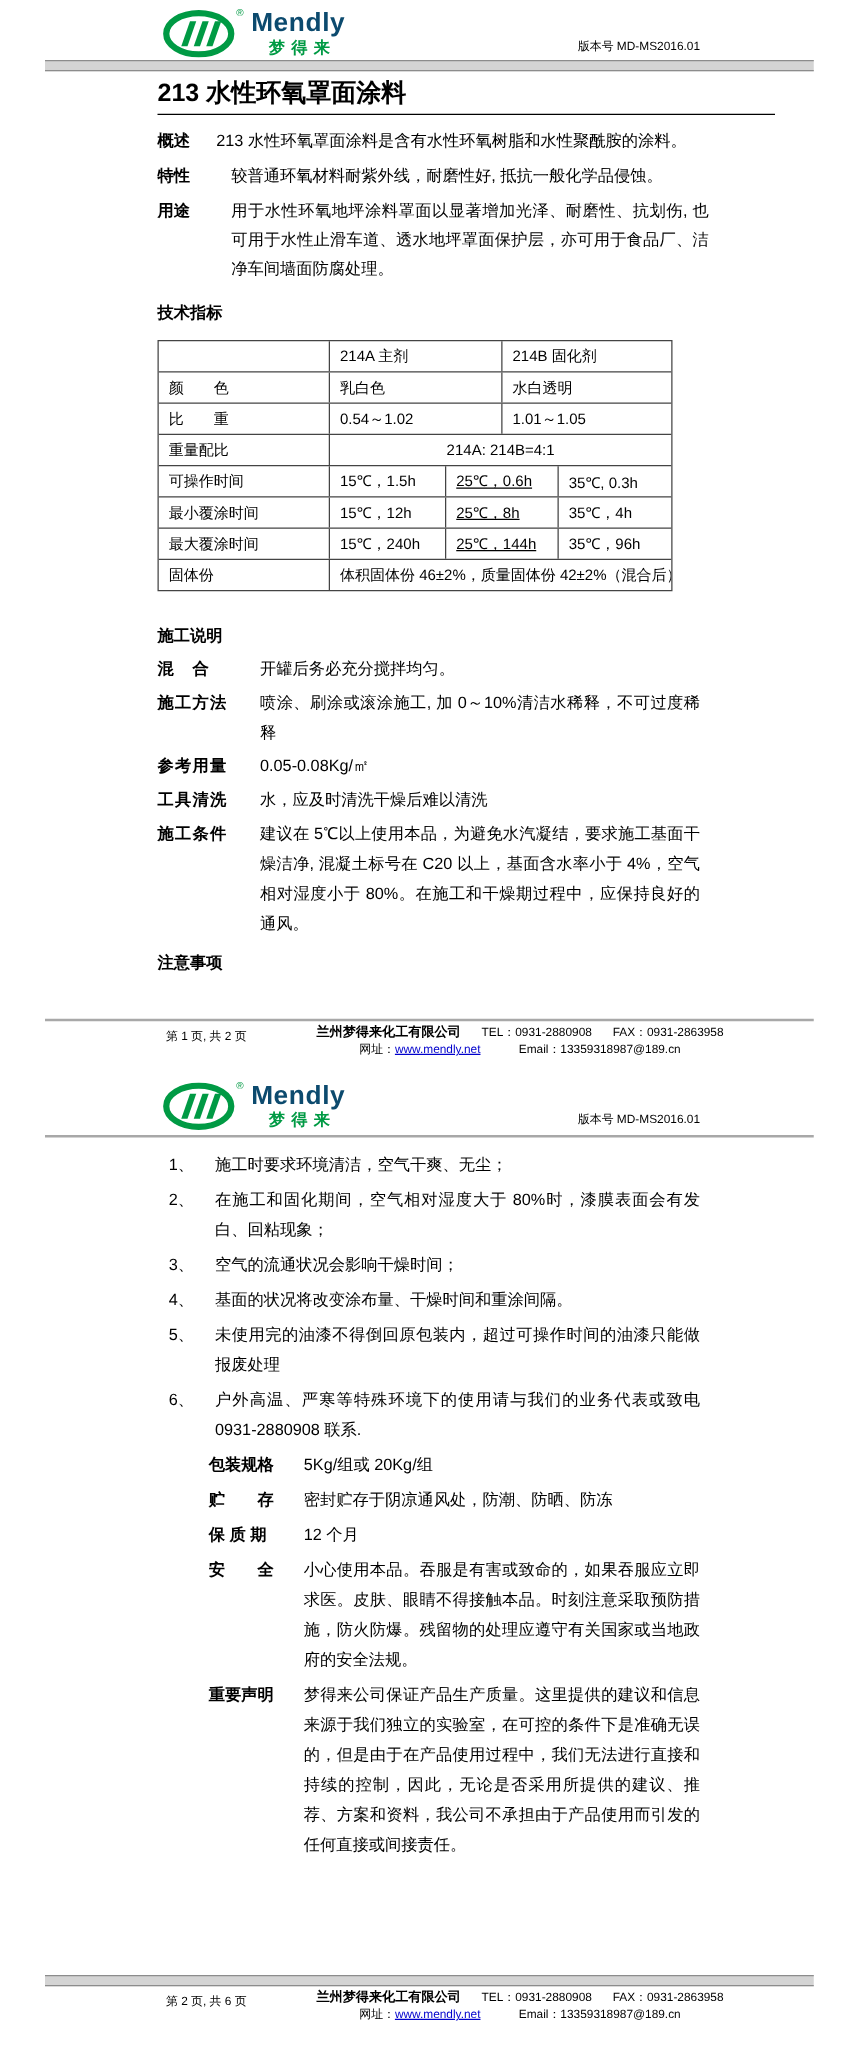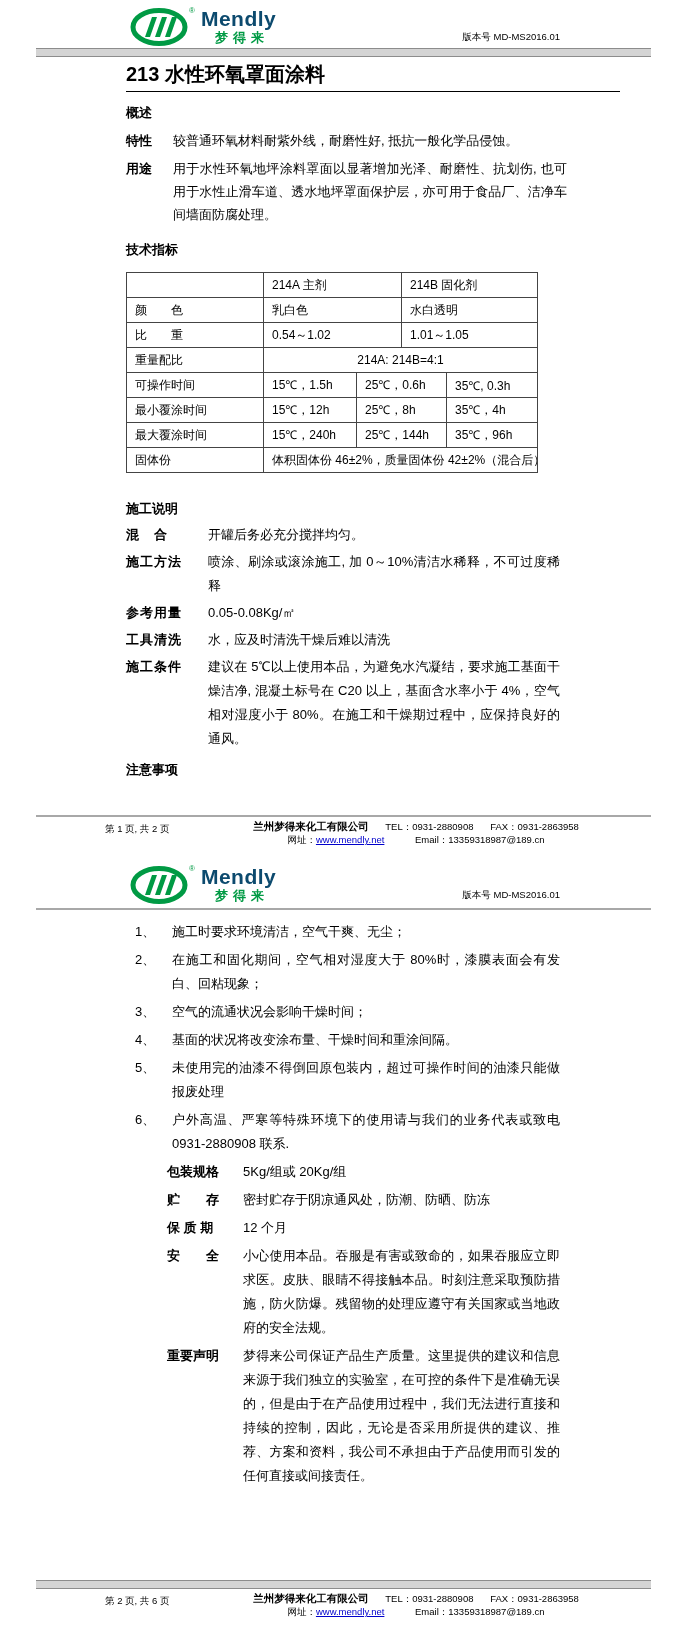--- a/index.html
+++ b/index.html
@@ -14,43 +14,43 @@
   .logo-reg{font-size:8px;color:#009A44;margin:-2px 2px 0 1px;}
   .brand-txt{display:flex;flex-direction:column;line-height:1;margin-left:4px;}
   .brand-en{font-size:21px;font-weight:bold;color:#0c4a6e;letter-spacing:0.5px;}
   .brand-cn{font-size:13px;font-weight:bold;color:#009A44;letter-spacing:5px;margin:2px 0 0 14px;}
   .version{font-size:9.5px;color:#000;padding-bottom:2px;}
   .band{height:7px;background:#d4d4d4;border-top:1px solid #8c8c8c;border-bottom:1px solid #8c8c8c;margin:0 36px;}
   .rule{height:2px;background:#a8a8a8;margin:0 36px;}
   .title{margin:4px 67px 0 126px;font-size:20px;font-weight:bold;
          padding-bottom:3px;border-bottom:1px solid #000;}
   .sec-row{display:flex;margin:0 120px 0 126px;font-size:13px;line-height:23px;}
-  .sec-row + .sec-row{margin-top:5px;}
+  .sec-row + .sec-row{margin-top:5px;gap:12px;}
   .sec-label{width:47px;font-weight:bold;flex:none;}
   .sec-text{flex:1;text-align:justify;}
   .blk-h{margin:14px 0 0 126px;font-size:13px;font-weight:bold;line-height:20px;}
   .tbl{margin:12px 0 0 126px;width:410px;border:1px solid #444;font-size:12px;}
   .tr{display:flex;height:24px;border-bottom:1px solid #444;}
   .tr:last-child{border-bottom:none;}
   .td{display:flex;align-items:center;padding-left:8px;box-sizing:border-box;border-left:1px solid #444;overflow:hidden;white-space:nowrap;}
   .td:first-child{border-left:none;}
   .tc-l{width:136px;flex:none;}
   .tc-a{width:138px;flex:none;}
   .tc-b{flex:1;}
   .tc-1{width:93px;flex:none;}
-  .tc-2{width:90px;flex:none;}
+  .tc-2{width:90px;flex:none;text-decoration:underline;}
   .tc-3{flex:1;}
   .tc-m{flex:1;}
   .tc-m.center{justify-content:center;padding-left:0;}
   .con-row{display:flex;margin:3px 127px 0 126px;font-size:13px;line-height:24px;}
   .con-label{width:82px;font-weight:bold;flex:none;letter-spacing:1px;}
   .con-text{flex:1;text-align:justify;}
   .note-h{margin:10px 0 0 126px;font-size:13px;font-weight:bold;}
   .footer{display:flex;padding:3px 80px 0 105px;font-size:9.5px;align-items:flex-start;}
-  .f-page{width:120px;flex:none;padding-top:3px;}
+  .f-page{width:120px;flex:none;padding-top:3px;text-align:center;}
   .f-center{flex:1;text-align:center;line-height:13px;}
   .f-company{font-weight:bold;font-size:10.5px;}
   .f-sp{display:inline-block;width:14px;}
   a.f-link{color:#0000CC;text-decoration:underline;}
   .p2-hdr{display:flex;justify-content:space-between;align-items:flex-end;
           padding:20px 127px 4px 130px;}
   .li-row{display:flex;margin:4px 127px 0 135px;font-size:13px;line-height:24px;}
   .li-num{width:37px;flex:none;}
   .li-text{flex:1;text-align:justify;}
   .inf-row{display:flex;margin:4px 127px 0 126px;font-size:13px;line-height:24px;}
@@ -80,20 +80,21 @@
   <div class="version">版本号 MD-MS2016.01</div>
 </div>
 
 <div class="band"></div>
 
 <div class="title">213 水性环氧罩面涂料</div>
 
 <div style="margin-top:9px;">
   <div class="sec-row">
     <span class="sec-label">概述</span>
+    <span class="sec-text">213 水性环氧罩面涂料是含有水性环氧树脂和水性聚酰胺的涂料。</span>
   </div>
   <div class="sec-row">
     <span class="sec-label">特性</span>
     <span class="sec-text">较普通环氧材料耐紫外线，耐磨性好, 抵抗一般化学品侵蚀。</span>
   </div>
   <div class="sec-row">
     <span class="sec-label">用途</span>
     <span class="sec-text">用于水性环氧地坪涂料罩面以显著增加光泽、耐磨性、抗划伤, 也可用于水性止滑车道、透水地坪罩面保护层，亦可用于食品厂、洁净车间墙面防腐处理。</span>
   </div>
 </div>

